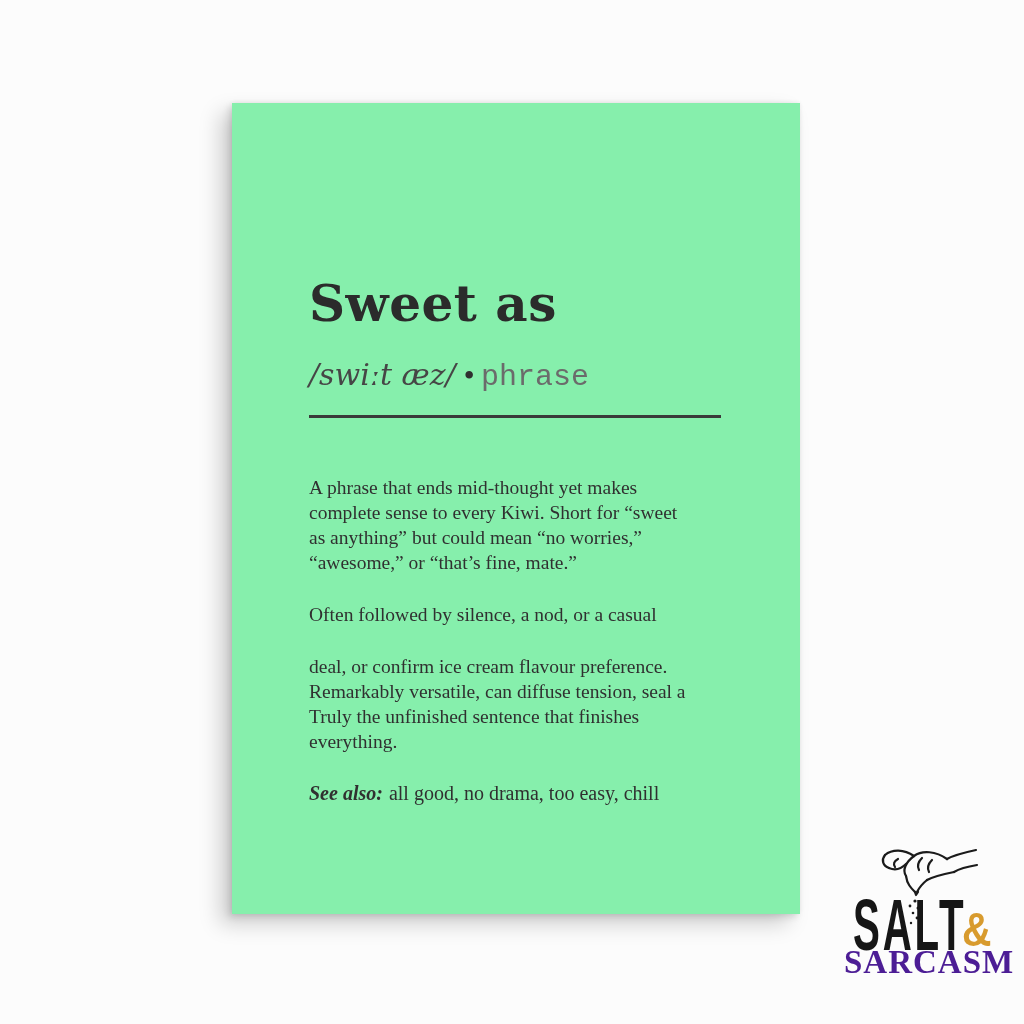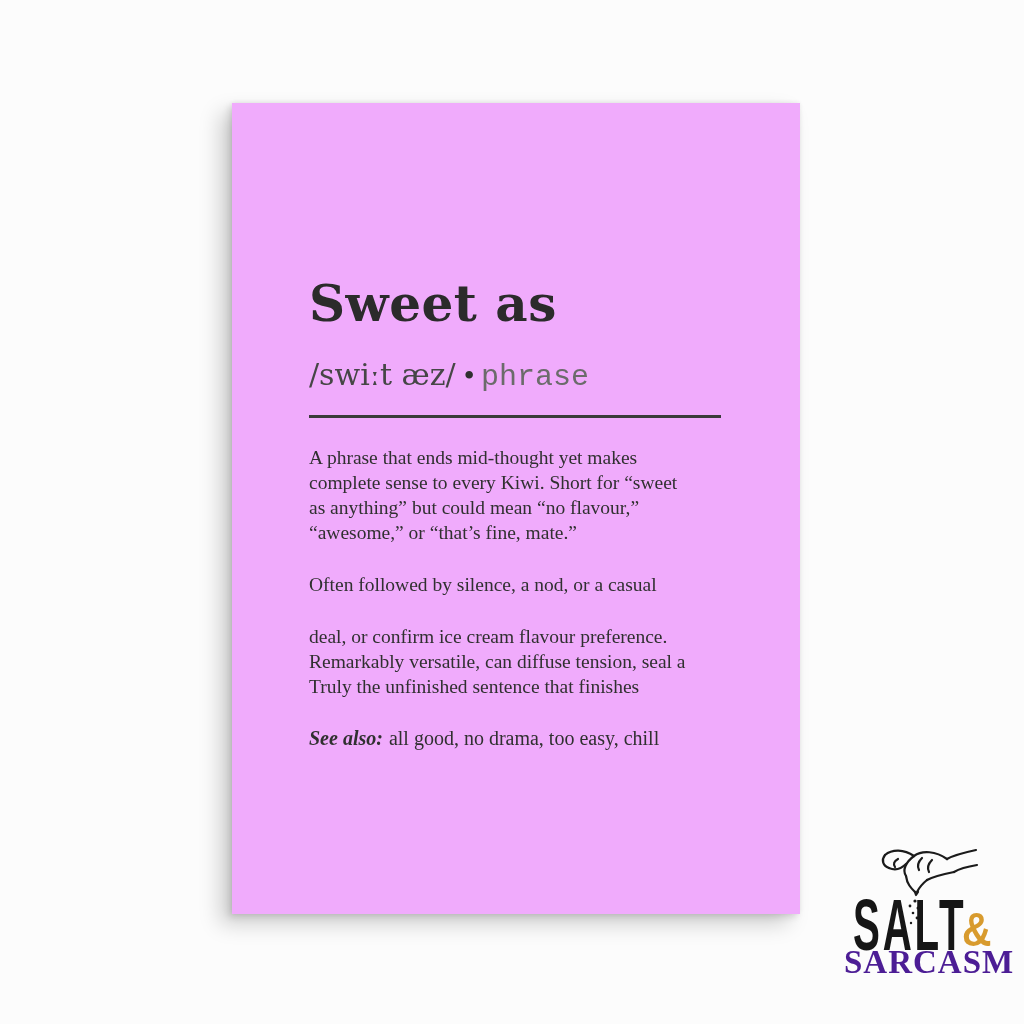--- a/index.html
+++ b/index.html
@@ -16,21 +16,21 @@
     width: 1024px;
     height: 1024px;
   }
   
   .poster-card {
     position: absolute;
     left: 232px;
     top: 103px;
     width: 568px;
     height: 811px;
-    background: #f0abfc;
+    background: #86efac;
     box-shadow: -12px 10px 20px rgba(0,0,0,0.18),
                 -3px 3px 7px rgba(0,0,0,0.12),
                 0 -1px 4px rgba(0,0,0,0.05);
   }
   .poster-content {
     position: absolute;
     left: 77px;
     top: 0;
     width: 414px;
   }
@@ -44,41 +44,42 @@
     letter-spacing: 0.5px;
     white-space: nowrap;
   }
   .pronunciation-line {
     margin-top: 19px;
     font-size: 30px;
     line-height: 1.3;
     white-space: nowrap;
   }
   .ipa-text {
+    font-style: italic;
     color: #464646;
     font-family: "DejaVu Serif", serif;
   }
   .bullet-sep {
     color: #2f2f2f;
     font-size: 26px;
     padding: 0 4px 0 6px;
   }
   .part-of-speech {
     color: #6b6b6b;
     font-family: Liberation Mono, monospace;
   }
   .divider-rule {
     margin-top: 18px;
     width: 412px;
     height: 3px;
     background: #3a3a3a;
     border: none;
   }
   .definition-block {
-    margin-top: 27px;
+    margin-top: 57px;
   }
   .def-par {
     margin: 0 0 27px 0;
     font-family: "Liberation Serif", serif;
     font-size: 19.5px;
     line-height: 25px;
     color: #303030;
   }
   .def-line { white-space: nowrap; }
   .see-also-line {
@@ -164,32 +165,33 @@
         <span class="ipa-text">/swiːt æz/</span><span class="bullet-sep">•</span><span class="part-of-speech">phrase</span>
       </div>
 
       <div class="divider-rule" style="background: rgb(58, 58, 58);"></div>
 
       <div class="definition-block">
 
         <div class="def-par">
           <div class="def-line">A phrase that ends mid-thought yet makes</div>
           <div class="def-line">complete sense to every Kiwi. Short for “sweet</div>
-          <div class="def-line">as anything” but could mean “no flavour,”</div>
+          <div class="def-line">as anything” but could mean “no worries,”</div>
           <div class="def-line">“awesome,” or “that’s fine, mate.”</div>
         </div>
 
         <div class="def-par">
           <div class="def-line">Often followed by silence, a nod, or a casual</div>
         </div>
 
         <div class="def-par">
           <div class="def-line">deal, or confirm ice cream flavour preference.</div>
           <div class="def-line">Remarkably versatile, can diffuse tension, seal a</div>
           <div class="def-line">Truly the unfinished sentence that finishes</div>
+          <div class="def-line">everything.</div>
         </div>
 
         <div class="see-also-line">
           <span class="see-also-label">See also:</span><span>all good, no drama, too easy, chill</span>
         </div>
 
       </div>
     </div>
   </div>
 

